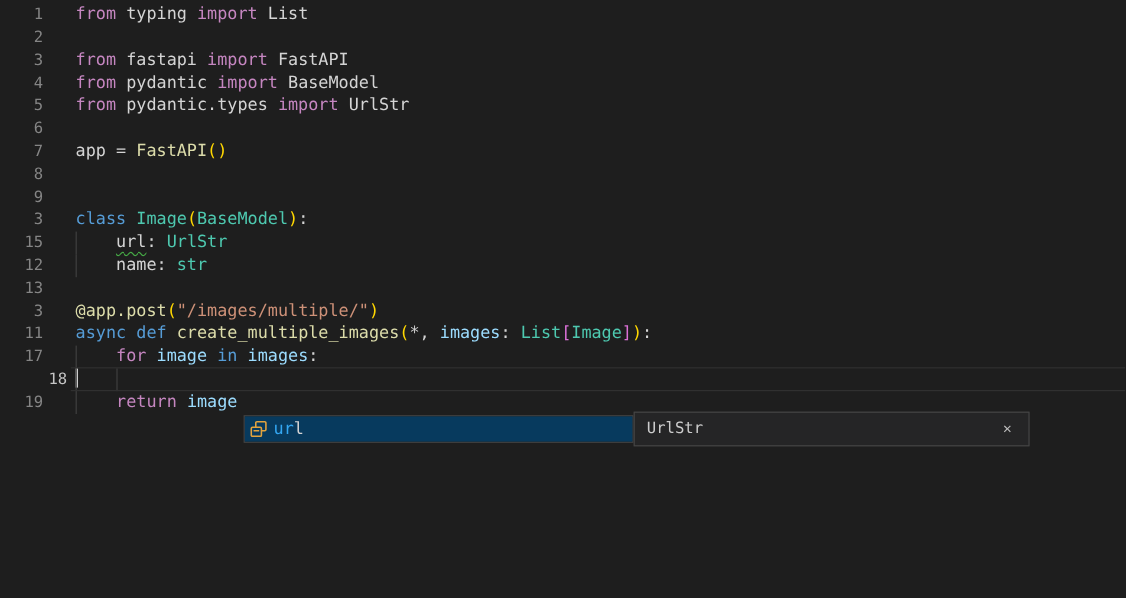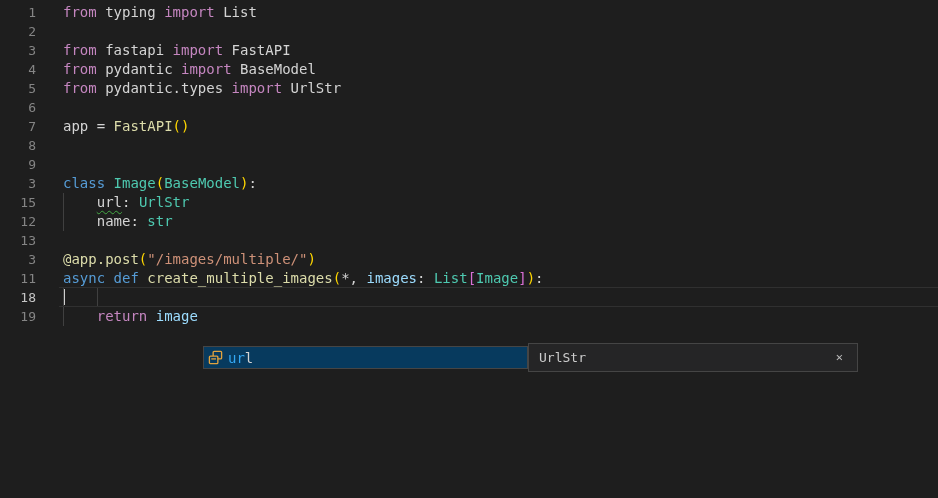--- a/index.html
+++ b/index.html
@@ -10,21 +10,21 @@
     background:var(--bg,#1e1e1e);
     font-family:"DejaVu Sans Mono",monospace;
     font-size:14px;
   }
   #code-area{position:absolute;top:3px;left:0;right:0;}
   .line{position:relative;height:19px;line-height:19px;width:938px;}
   .line .num{
     position:absolute;left:0;top:0;width:36px;text-align:right;
     color:var(--gutter,#858585);font-size:13px;line-height:19px;
   }
-  .line .num.active{color:var(--gutterActive,#c6c6c6);}
+  .line .num.active{color:var(--gutterActive,#c6c6c6);margin-left:20px;}
   .line .txt{
     position:absolute;left:63px;top:0;right:0;bottom:0;
     white-space:pre;color:var(--fg,#d4d4d4);
   }
   .line.current::after{
     content:"";position:absolute;left:59px;right:0;top:-1px;bottom:0;
     border-top:1px solid var(--lineBorder,#303030);
     border-bottom:1px solid var(--lineBorder,#303030);
     pointer-events:none;
   }
@@ -134,20 +134,24 @@
         <span class="txt"></span>
       </div>
       <div class="line">
         <span class="num">3</span>
         <span class="txt"><span class="tk-f">@app.post</span><span class="tk-g1">(</span><span class="tk-s">"/images/multiple/"</span><span class="tk-g1">)</span></span>
       </div>
       <div class="line">
         <span class="num">11</span>
         <span class="txt"><span class="tk-b">async def </span><span class="tk-f">create_multiple_images</span><span class="tk-g1">(</span><span class="tk-w">*, </span><span class="tk-v">images</span><span class="tk-w">: </span><span class="tk-t">List</span><span class="tk-g2">[</span><span class="tk-t">Image</span><span class="tk-g2">]</span><span class="tk-g1">)</span><span class="tk-w">:</span></span>
       </div>
+      <div class="line">
+        <span class="num">17</span>
+        <span class="txt"><i class="guide" style="left: 0px;"></i><span class="tk-w">    </span><span class="tk-k">for </span><span class="tk-v">image</span><span class="tk-b"> in </span><span class="tk-v">images</span><span class="tk-w">:</span></span>
+      </div>
       <div class="line current">
         <span class="num active">18</span>
         <span class="txt"><i class="guide" style="left: 0px;"></i><i class="guide" style="left: 33.72px;"></i><span class="caret"></span></span>
       </div>
       <div class="line">
         <span class="num">19</span>
         <span class="txt"><i class="guide" style="left: 0px;"></i><span class="tk-w">    </span><span class="tk-k">return </span><span class="tk-v">image</span></span>
       </div>
     </div>
 

